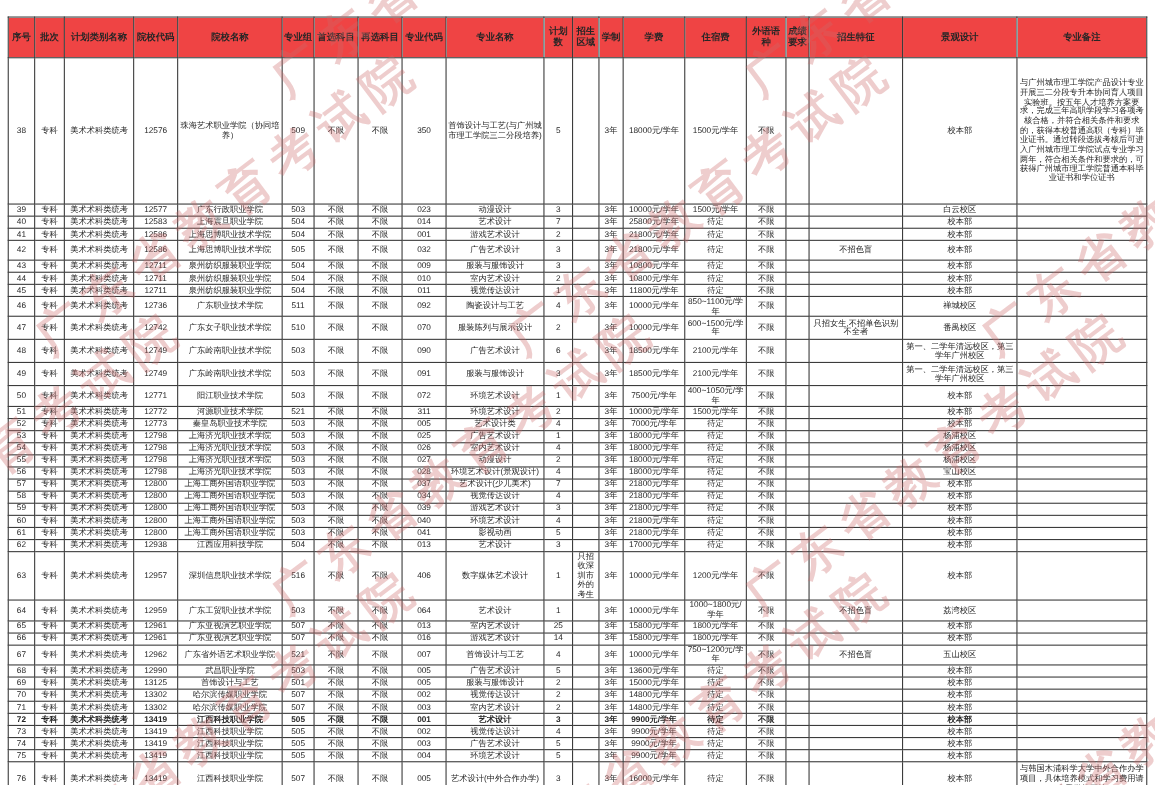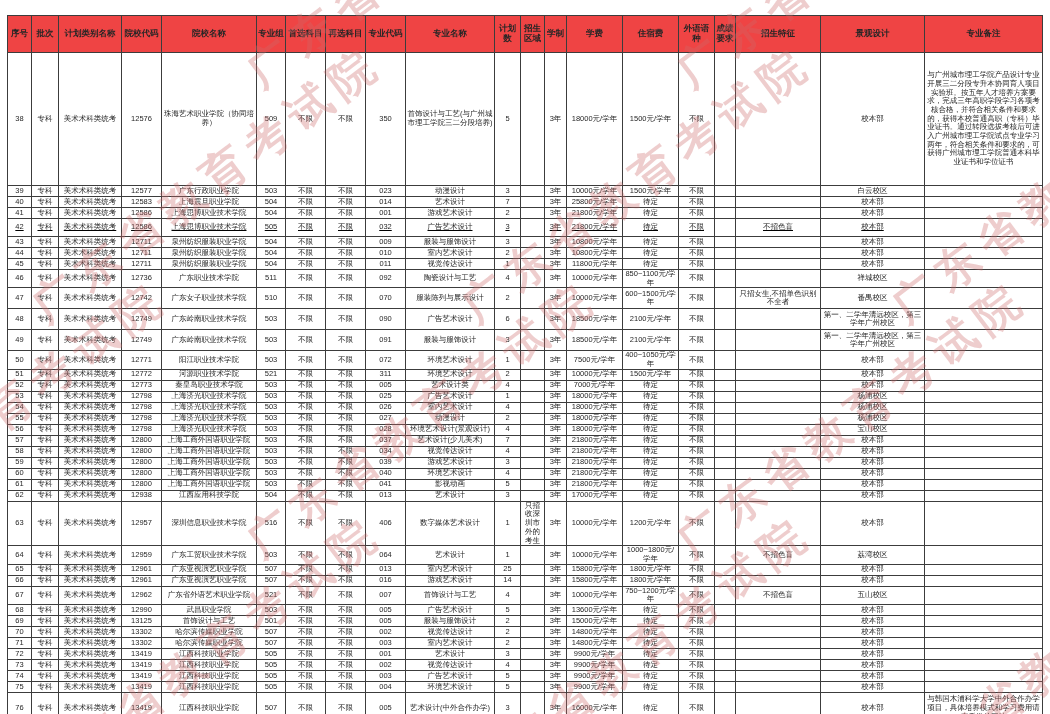--- a/index.html
+++ b/index.html
@@ -157,21 +157,21 @@
           <td></td>
           <td>3年</td>
           <td>21800元/学年</td>
           <td>待定</td>
           <td>不限</td>
           <td></td>
           <td></td>
           <td>校本部</td>
           <td></td>
         </tr>
-        <tr style="height: 18px; text-decoration: underline;">
+        <tr style="height: 18px;">
           <td>42</td>
           <td>专科</td>
           <td>美术术科类统考</td>
           <td>12586</td>
           <td>上海思博职业技术学院</td>
           <td>505</td>
           <td>不限</td>
           <td>不限</td>
           <td>032</td>
           <td>广告艺术设计</td>
@@ -817,21 +817,21 @@
           <td></td>
           <td>3年</td>
           <td>14800元/学年</td>
           <td>待定</td>
           <td>不限</td>
           <td></td>
           <td></td>
           <td>校本部</td>
           <td></td>
         </tr>
-        <tr style="height: 11px;">
+        <tr style="height: 11px; font-weight: bold;">
           <td>72</td>
           <td>专科</td>
           <td>美术术科类统考</td>
           <td>13419</td>
           <td>江西科技职业学院</td>
           <td>505</td>
           <td>不限</td>
           <td>不限</td>
           <td>001</td>
           <td>艺术设计</td>

